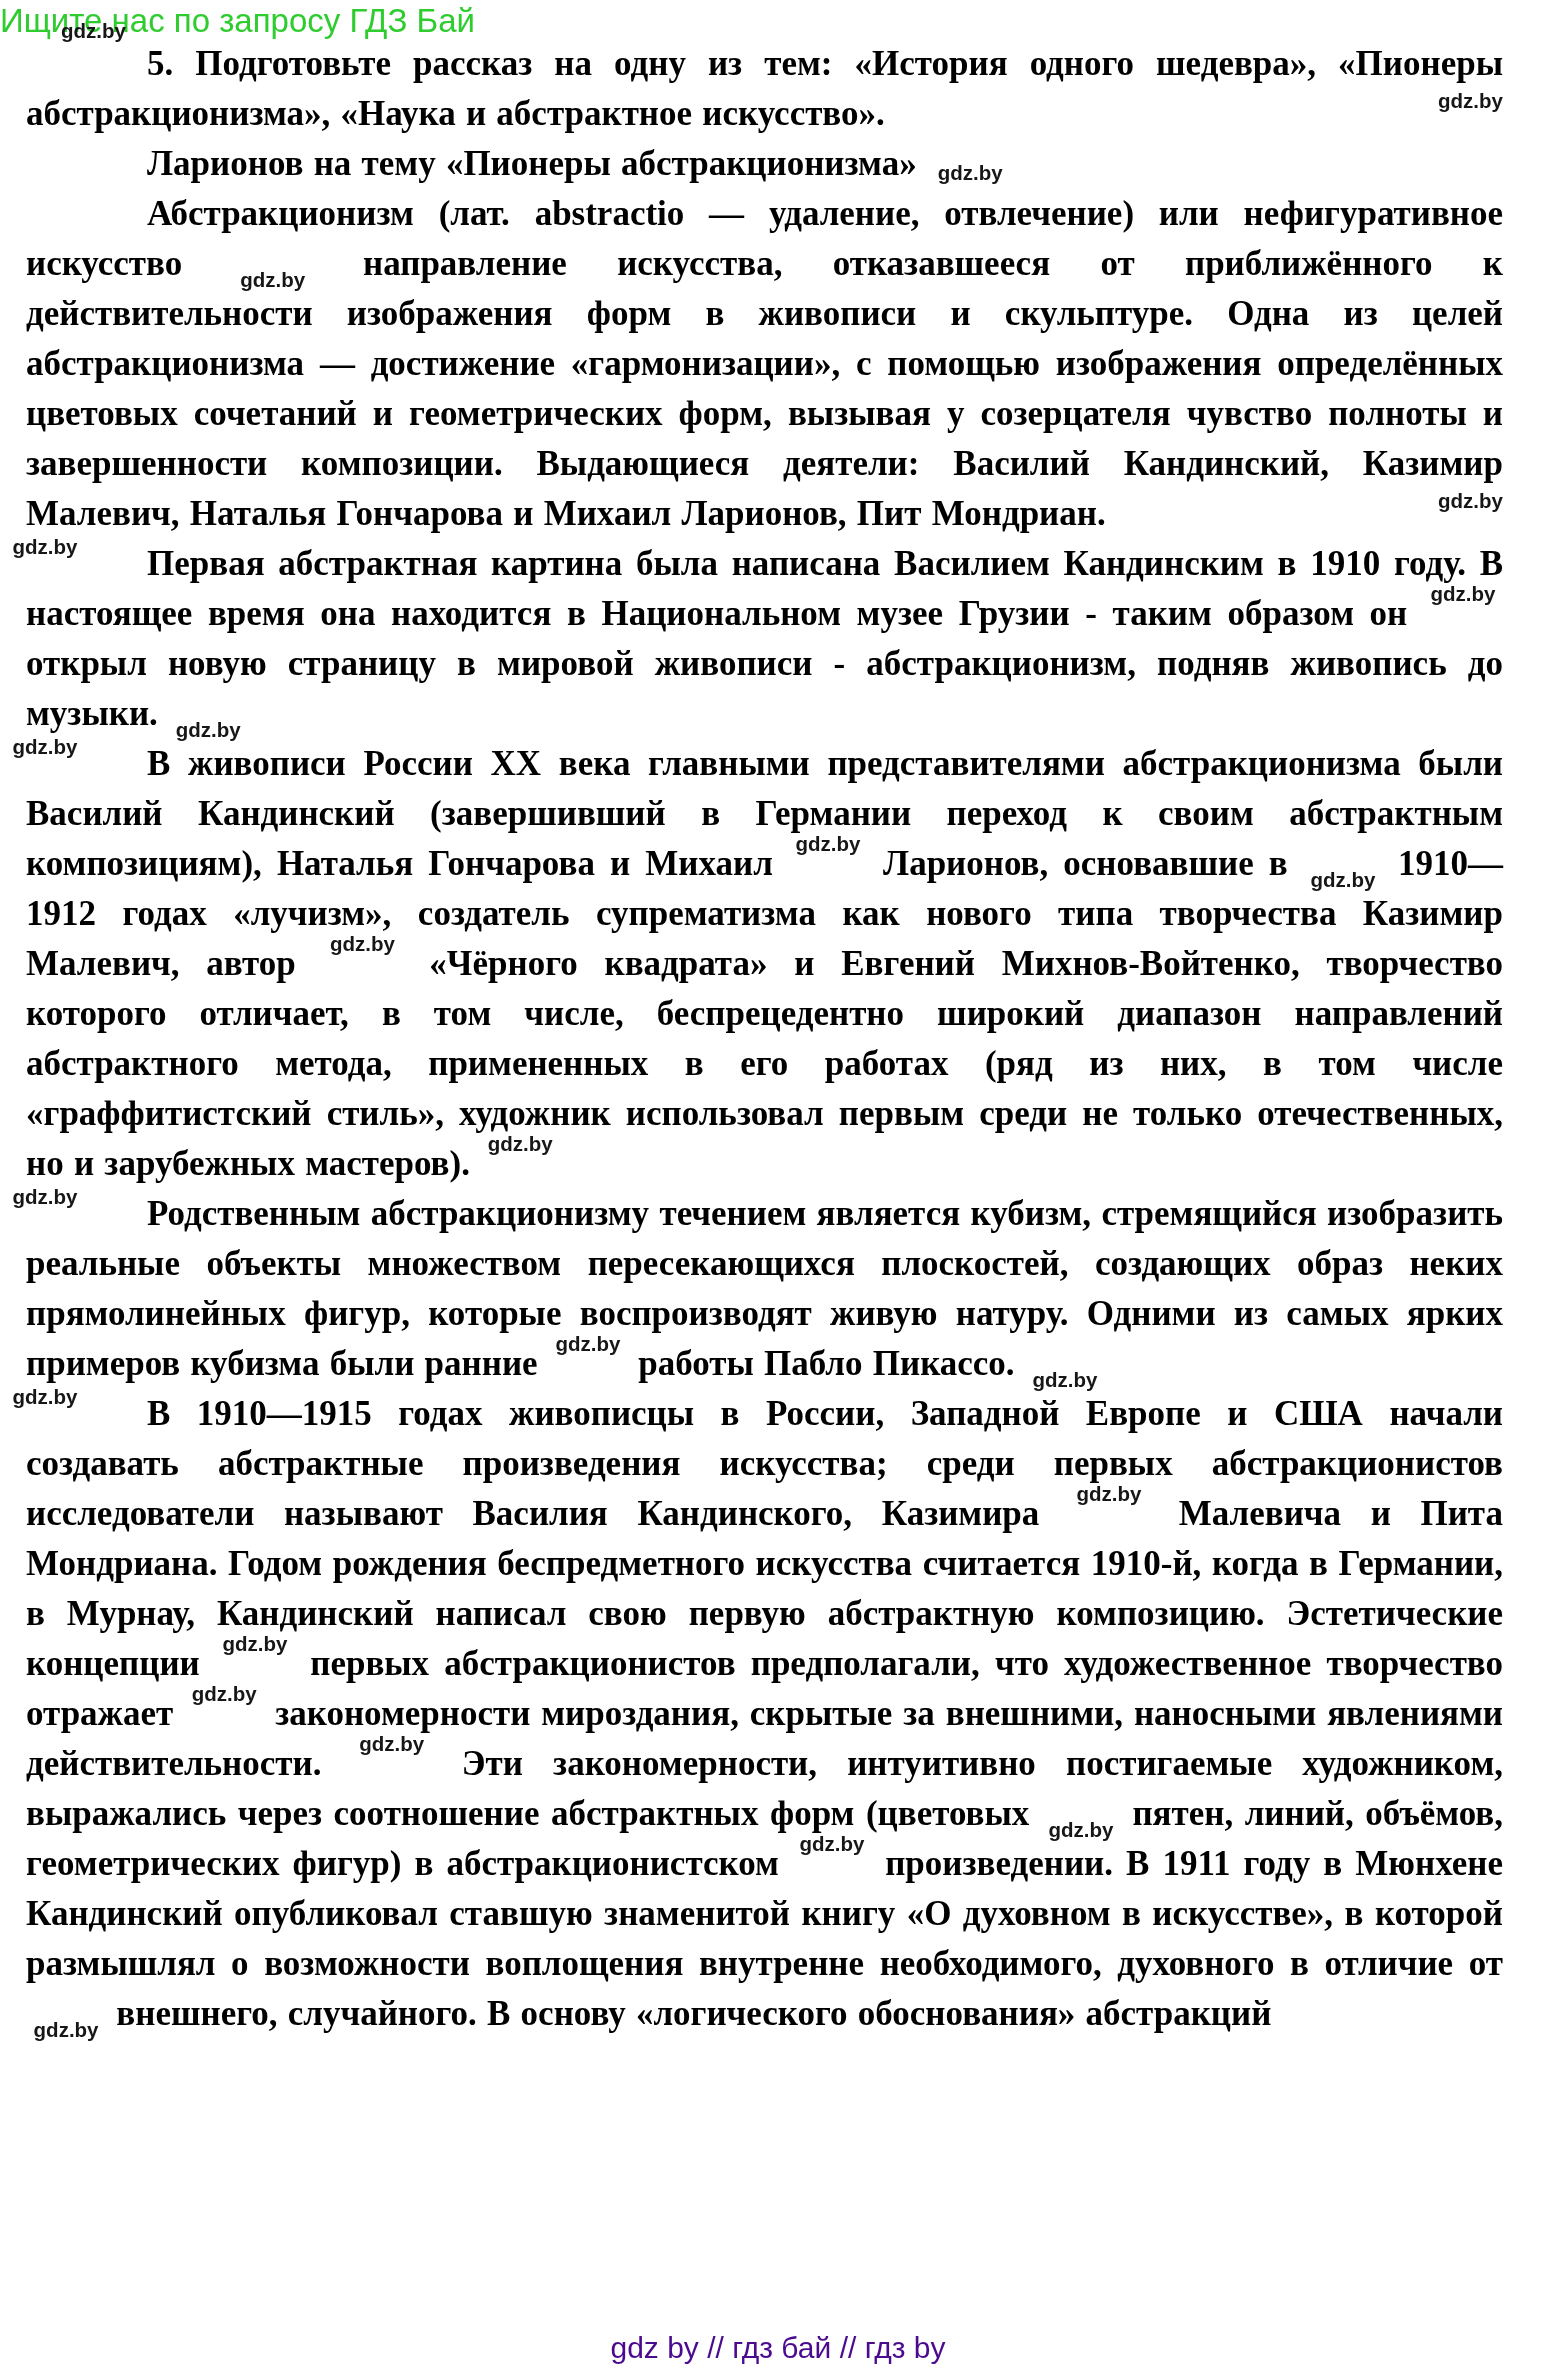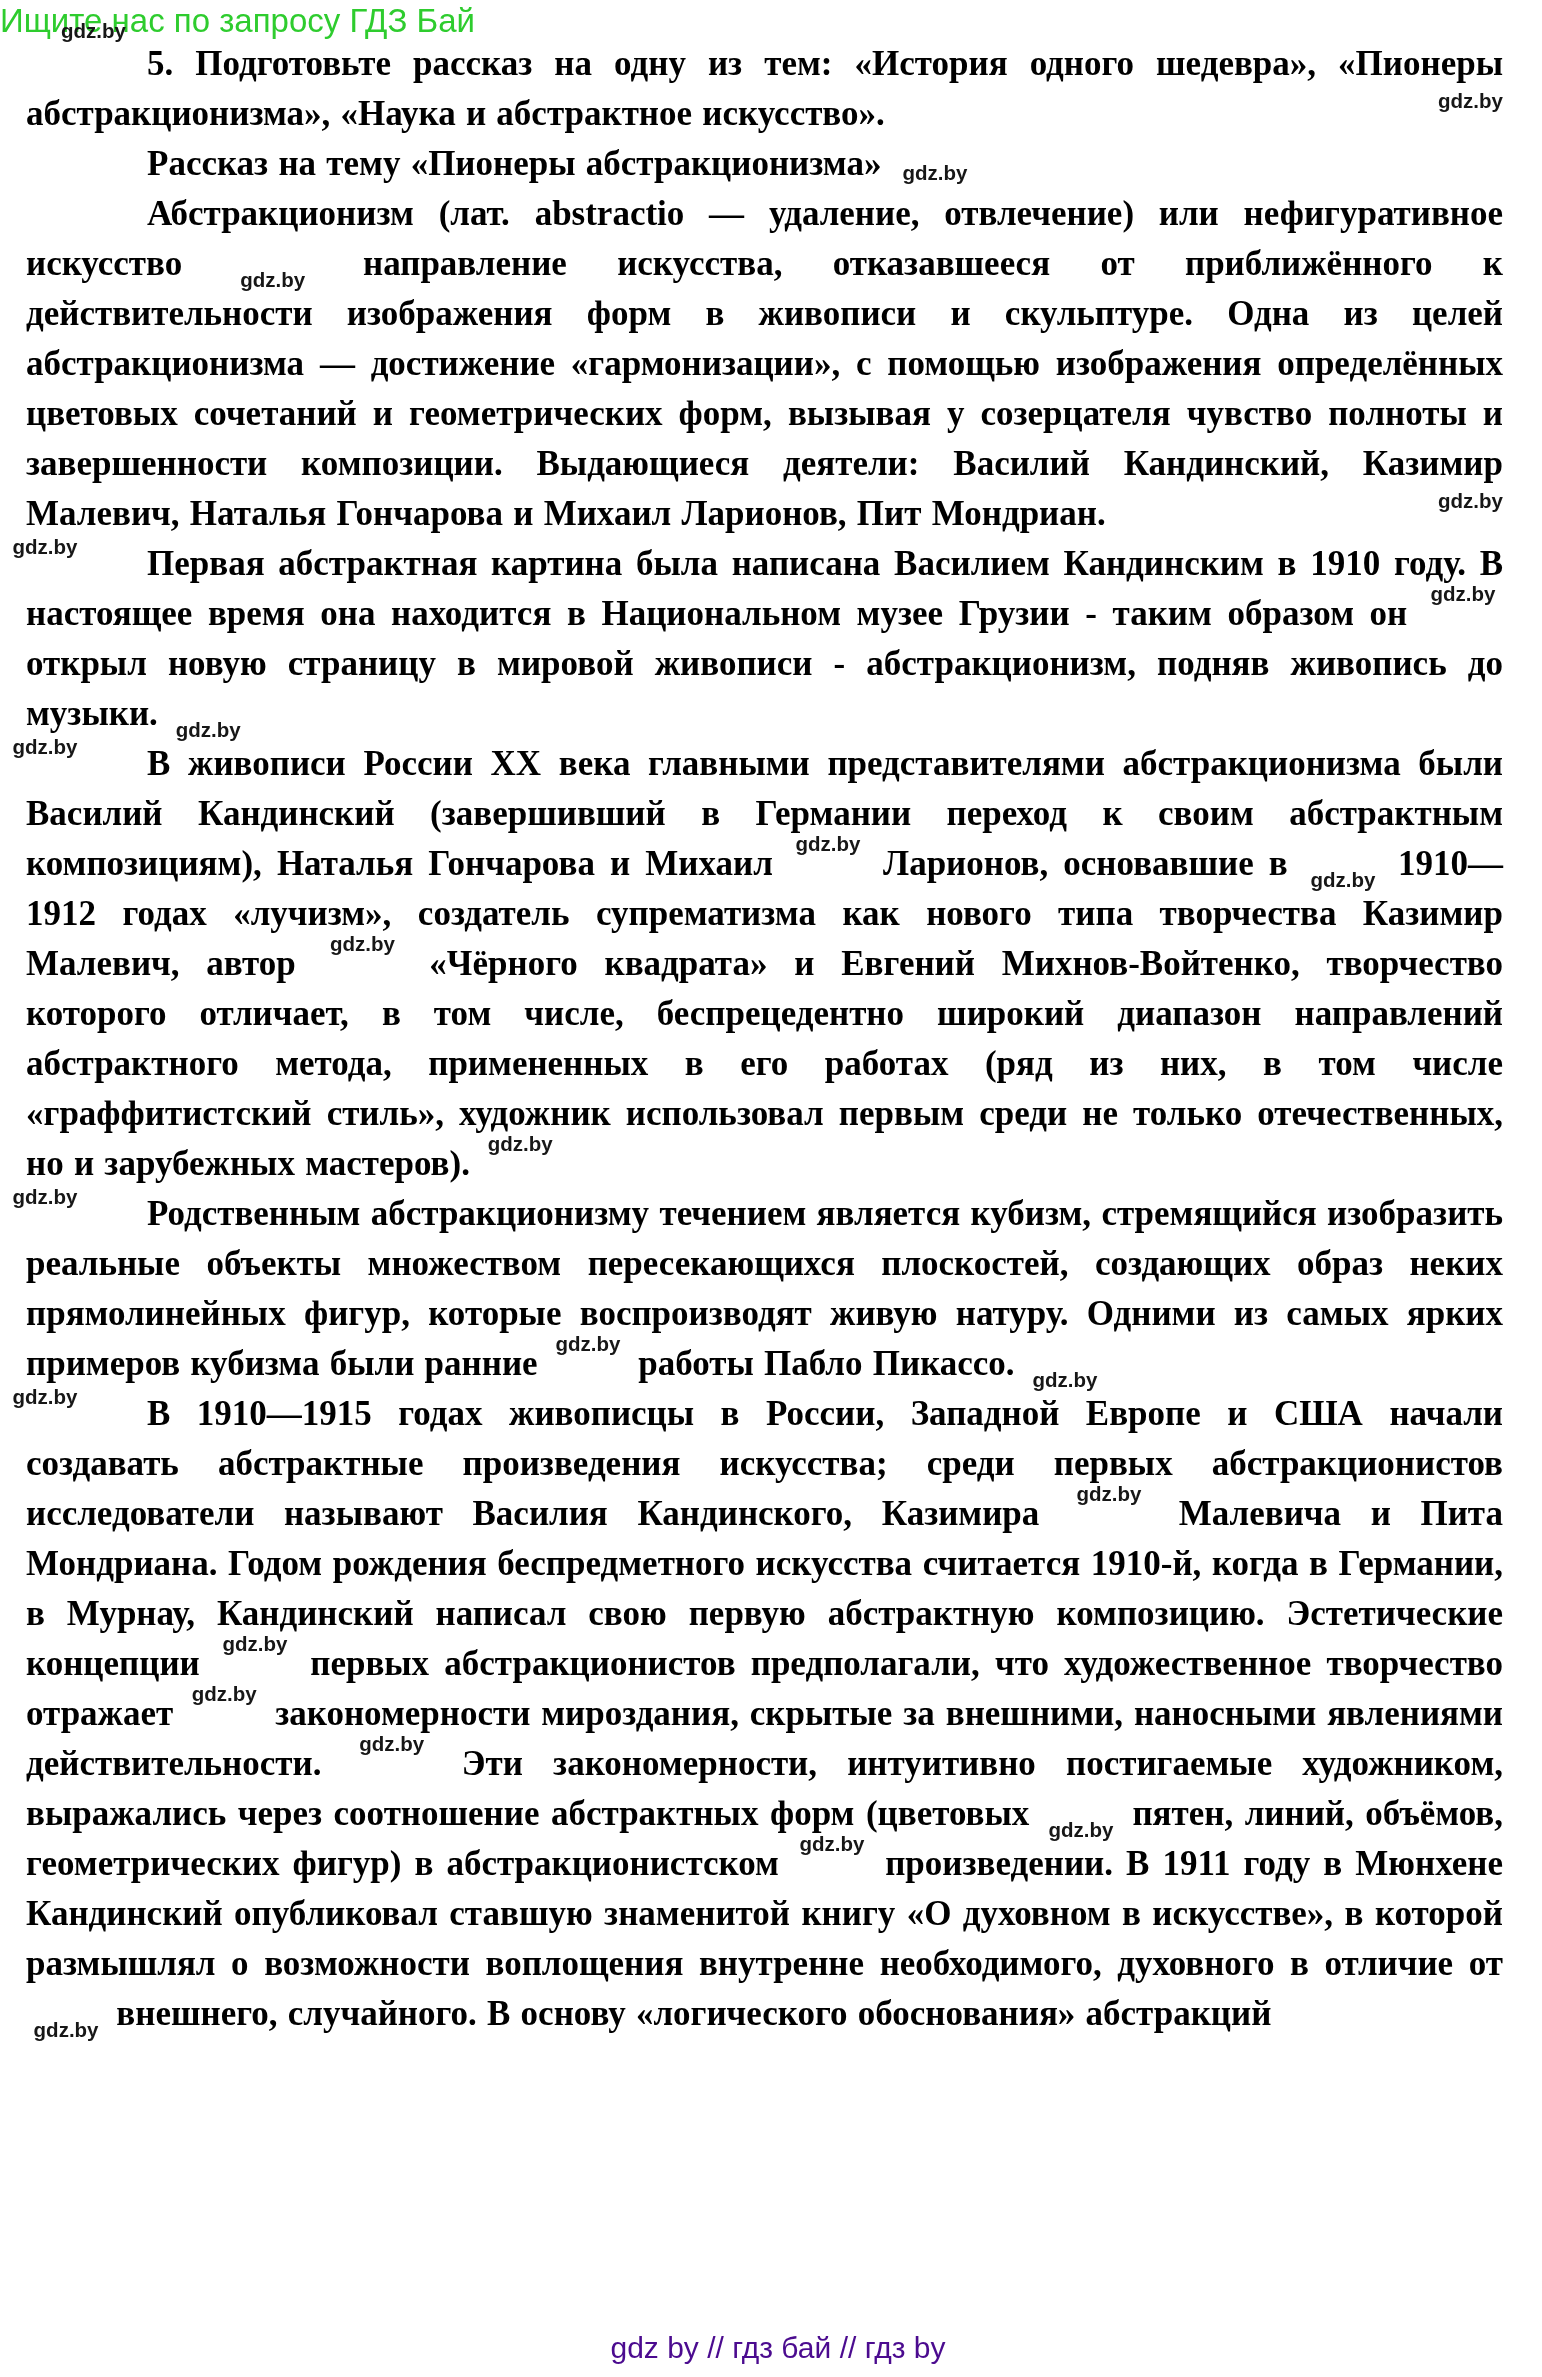--- a/index.html
+++ b/index.html
@@ -72,21 +72,21 @@
   }
 </style>
 </head>
 <body>
 
 <div class="page">
   <div class="promo-header">Ищите нас по запросу ГДЗ Бай</div>
 
   <div class="doc" id="doc">
       <p class="task"><span class="wm wm-task-left">gdz.by</span><span>5. Подготовьте рассказ на одну из тем: «История одного шедевра», «Пионеры абстракционизма», «Наука и абстрактное искусство».</span><span class="wm wm-right">gdz.by</span></p>
-      <p class="subtitle"><span>Рассказ на тему «Пионеры абстракционизма»</span><span class="wm wm-inline">gdz.by</span></p>
+      <p class="subtitle"><span>Ларионов на тему «Пионеры абстракционизма»</span><span class="wm wm-inline">gdz.by</span></p>
       <p class="body"><span>Абстракционизм (лат. abstractio — удаление, отвлечение) или нефигуративное искусство </span><span class="wm wm-sub">gdz.by</span><span> направление искусства, отказавшееся от приближённого к действительности изображения форм в живописи и скульптуре. Одна из целей абстракционизма — достижение «гармонизации», с помощью изображения определённых цветовых сочетаний и геометрических форм, вызывая у созерцателя чувство полноты и завершенности композиции. Выдающиеся деятели: Василий Кандинский, Казимир Малевич, Наталья Гончарова и Михаил Ларионов, Пит Мондриан.</span><span class="wm wm-right">gdz.by</span></p>
       <p class="body"><span class="wm wm-left">gdz.by</span><span>Первая абстрактная картина была написана Василием Кандинским в 1910 году. В настоящее время она находится в Национальном музее Грузии - таким образом он </span><span class="wm wm-sup">gdz.by</span><span> открыл новую страницу в мировой живописи - абстракционизм, подняв живопись до музыки. </span><span class="wm wm-sub">gdz.by</span></p>
       <p class="body"><span class="wm wm-left">gdz.by</span><span>В живописи России XX века главными представителями абстракционизма были Василий Кандинский (завершивший в Германии переход к своим абстрактным композициям), Наталья Гончарова и Михаил </span><span class="wm wm-sup">gdz.by</span><span> Ларионов, основавшие в </span><span class="wm wm-sub">gdz.by</span><span> 1910—1912 годах «лучизм», создатель супрематизма как нового типа творчества Казимир Малевич, автор </span><span class="wm wm-sup">gdz.by</span><span> «Чёрного квадрата» и Евгений Михнов-Войтенко, творчество которого отличает, в том числе, беспрецедентно широкий диапазон направлений абстрактного метода, примененных в его работах (ряд из них, в том числе «граффитистский стиль», художник использовал первым среди не только отечественных, но и зарубежных мастеров). </span><span class="wm wm-sup">gdz.by</span></p>
       <p class="body"><span class="wm wm-left">gdz.by</span><span>Родственным абстракционизму течением является кубизм, стремящийся изобразить реальные объекты множеством пересекающихся плоскостей, создающих образ неких прямолинейных фигур, которые воспроизводят живую натуру. Одними из самых ярких примеров кубизма были ранние </span><span class="wm wm-sup">gdz.by</span><span> работы Пабло Пикассо. </span><span class="wm wm-sub">gdz.by</span></p>
       <p class="body"><span class="wm wm-left">gdz.by</span><span>В 1910—1915 годах живописцы в России, Западной Европе и США начали создавать абстрактные произведения искусства; среди первых абстракционистов исследователи называют Василия Кандинского, Казимира </span><span class="wm wm-sup">gdz.by</span><span> Малевича и Пита Мондриана. Годом рождения беспредметного искусства считается 1910-й, когда в Германии, в Мурнау, Кандинский написал свою первую абстрактную композицию. Эстетические концепции </span><span class="wm wm-sup">gdz.by</span><span> первых абстракционистов предполагали, что художественное творчество отражает </span><span class="wm wm-sup">gdz.by</span><span> закономерности мироздания, скрытые за внешними, наносными явлениями действительности. </span><span class="wm wm-sup">gdz.by</span><span> Эти закономерности, интуитивно постигаемые художником, выражались через соотношение абстрактных форм (цветовых </span><span class="wm wm-sub">gdz.by</span><span> пятен, линий, объёмов, геометрических фигур) в абстракционистском </span><span class="wm wm-sup">gdz.by</span><span> произведении. В 1911 году в Мюнхене Кандинский опубликовал ставшую знаменитой книгу «О духовном в искусстве», в которой размышлял о возможности воплощения внутренне необходимого, духовного в отличие от </span><span class="wm wm-sub">gdz.by</span><span> внешнего, случайного. В основу «логического обоснования» абстракций</span></p>
     </div>
 
   <div class="promo-footer">gdz by // гдз бай // гдз by</div>
 </div>
 

